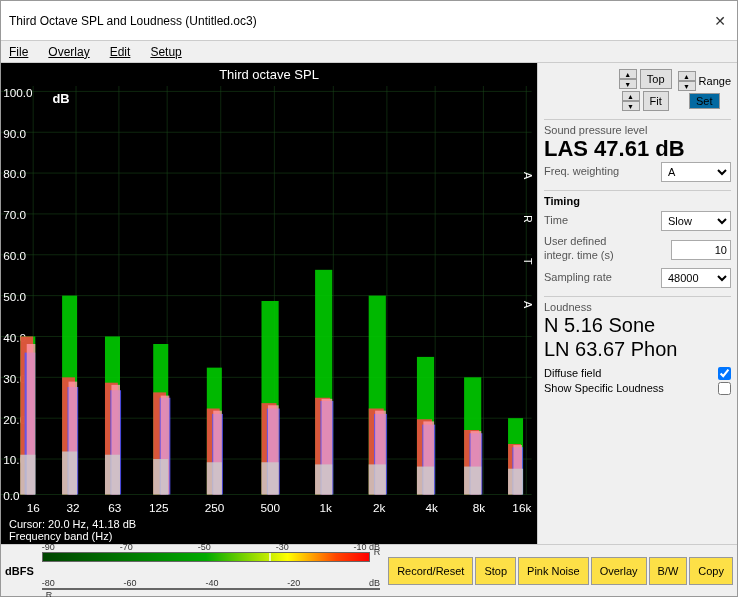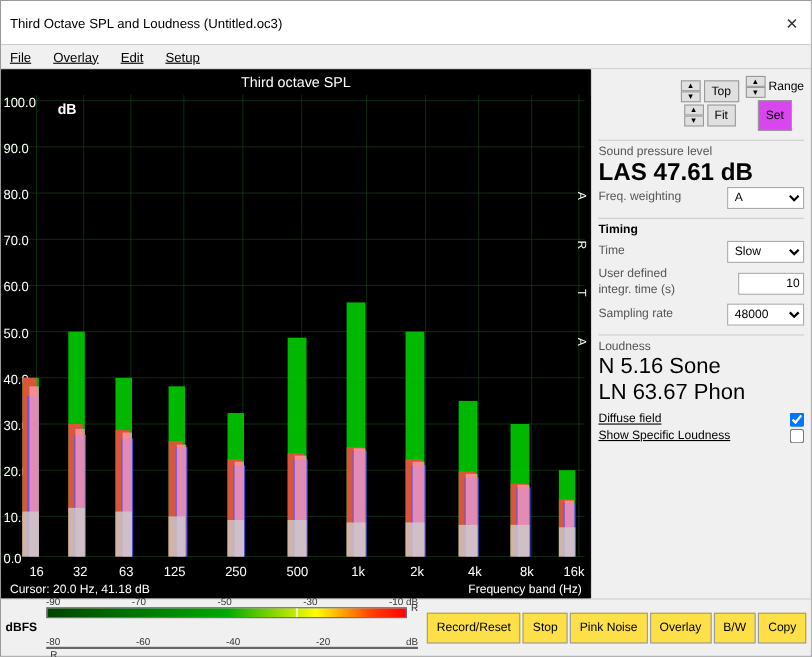--- a/index.html
+++ b/index.html
@@ -91,20 +91,21 @@
       width: 100%;
       height: 100%;
     }
     .chart-footer {
       color: #fff;
       background: #000;
       display: flex;
       justify-content: space-between;
       padding: 2px 8px;
       font-size: 11px;
+      flex-direction: column;
     }
     .right-panel {
       width: 200px;
       background: #f0f0f0;
       padding: 6px;
       display: flex;
       flex-direction: column;
       gap: 4px;
       border-left: 1px solid #ccc;
       overflow-y: auto;
@@ -188,21 +189,20 @@
       font-size: 20px;
       font-weight: normal;
       color: #000;
       line-height: 1.2;
     }
     .checkbox-row {
       display: flex;
       justify-content: space-between;
       font-size: 11px;
       margin-bottom: 2px;
-      text-decoration: underline;
     }
     .checkbox-input {
       width: 13px;
       height: 13px;
     }
     .bottom-bar {
       height: 52px;
       background: #f0f0f0;
       border-top: 1px solid #ccc;
       display: flex;
@@ -242,23 +242,23 @@
       display: flex;
       flex-direction: row;
       gap: 6px;
       align-items: center;
       justify-content: flex-end;
       margin-bottom: 4px;
     }
     .arrow-up::before { content: '▲'; font-size: 7px; }
     .arrow-down::before { content: '▼'; font-size: 7px; }
     .set-btn {
-      height: 28px;
+      height: 16px;
       padding: 0 6px;
-      background: #d946ef;
+      background: #0369a1;
       border: 1px solid #999;
       font-size: 11px;
       cursor: pointer;
     }
     .fit-btn {
       height: 20px;
       padding: 0 6px;
       background: #e0e0e0;
       border: 1px solid #999;
       font-size: 11px;

